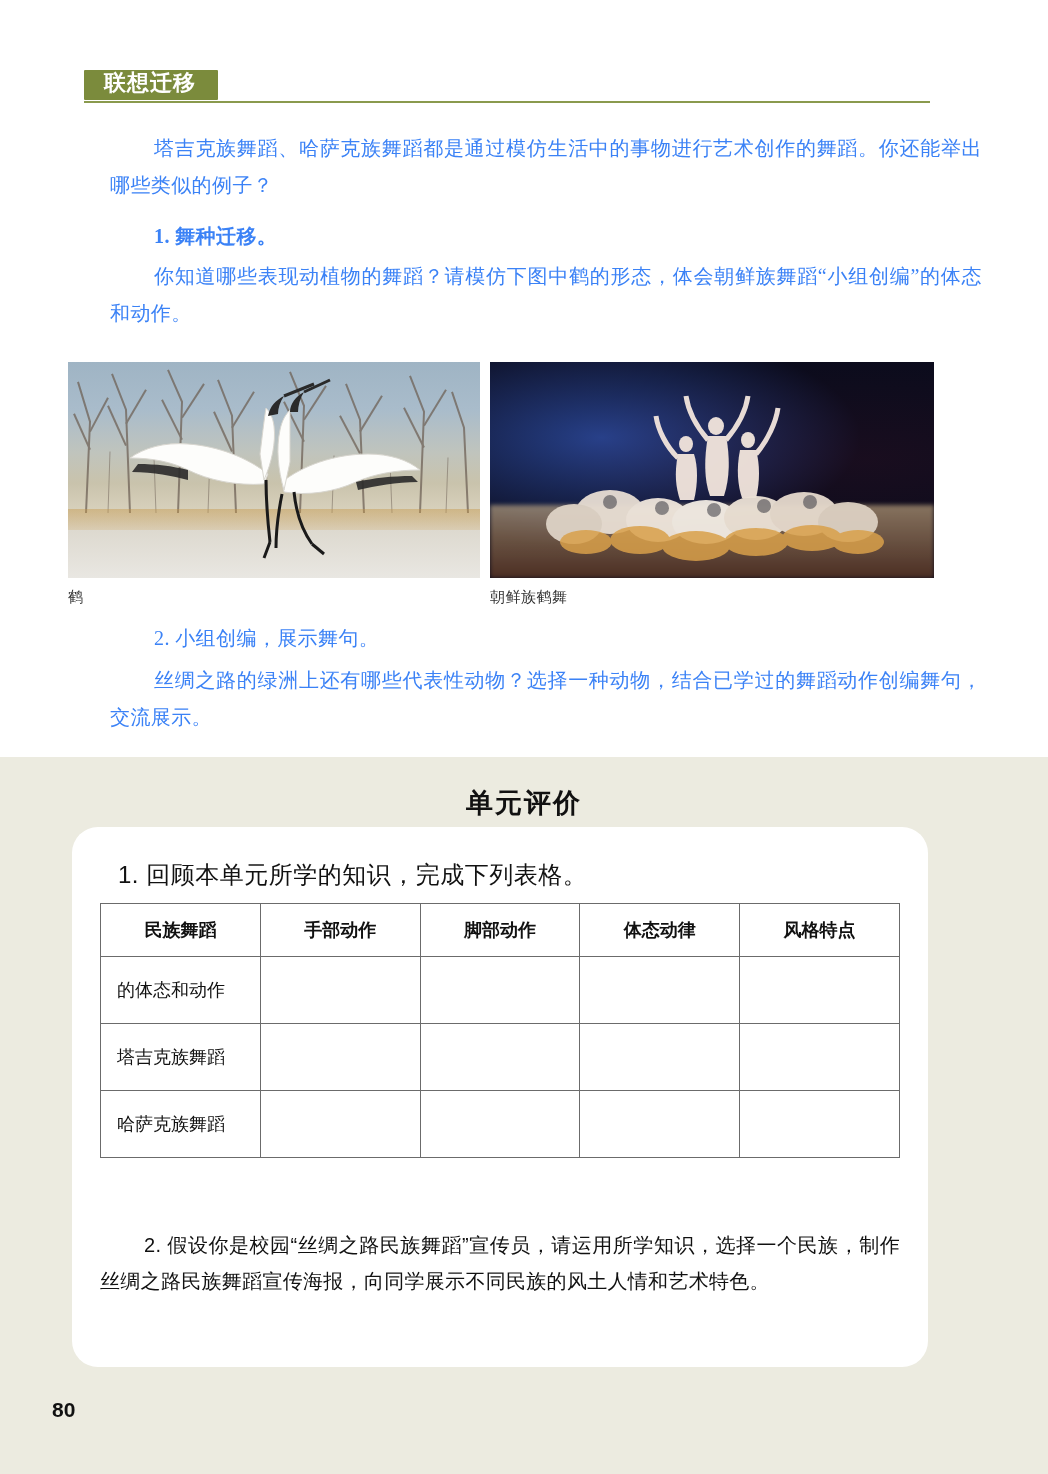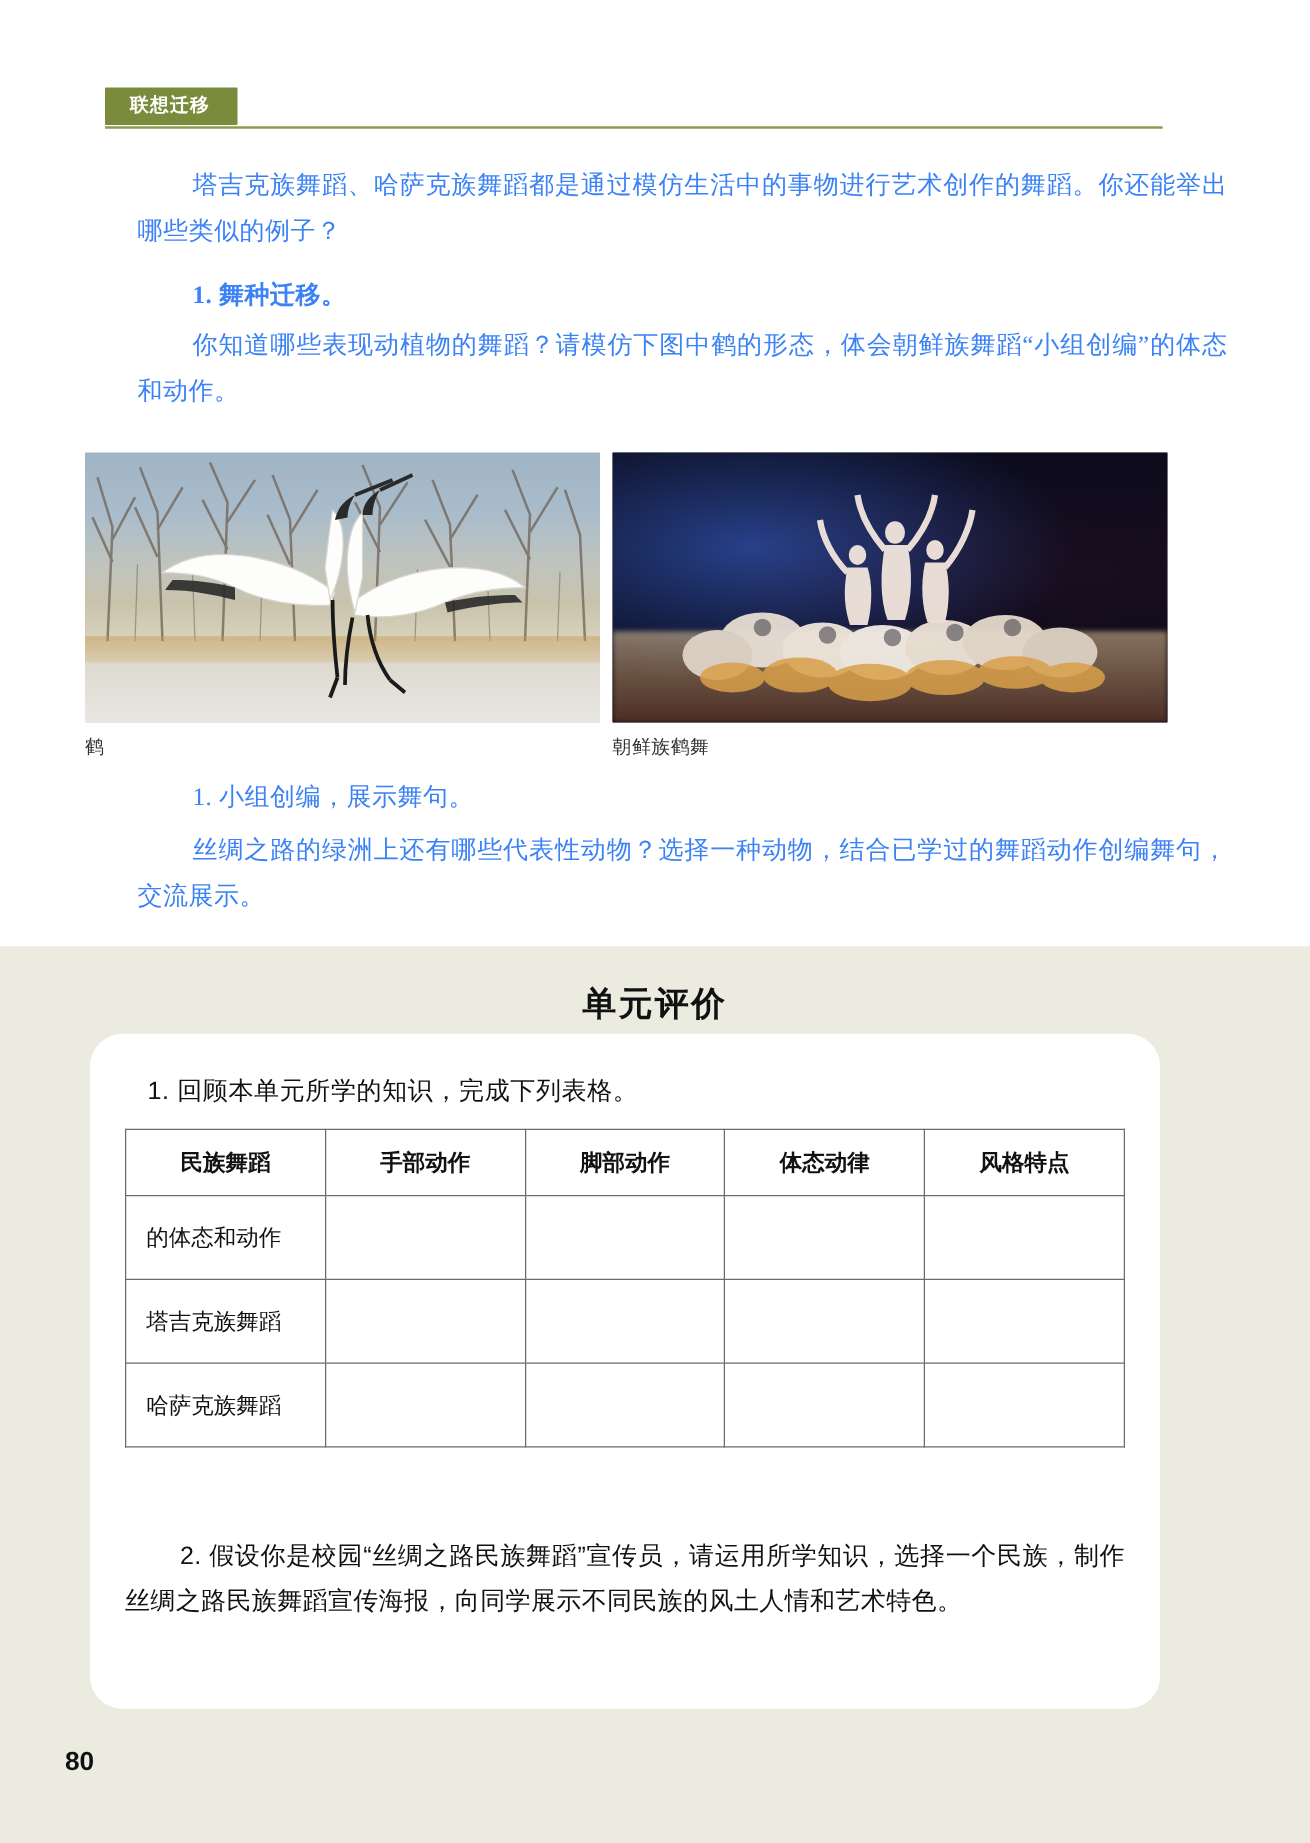--- a/index.html
+++ b/index.html
@@ -38,23 +38,23 @@
     width: 846px;
     height: 34px;
   }
   .section-header-tab {
     position: absolute;
     left: 0; top: 0;
     height: 30px;
     padding: 0 22px 0 20px;
     background: #7b8b3c;
     color: #ffffff;
-    font-family: Liberation Serif, serif;
+    font-family: Liberation Mono, monospace;
     font-weight: bold;
-    font-size: 15px;
+    font-size: 22px;
     letter-spacing: 1px;
     line-height: 30px;
     box-sizing: border-box;
     border-radius: 1px;
   }
   .section-header-rule {
     position: absolute;
     left: 0;
     top: 31px;
     width: 846px;
@@ -177,21 +177,21 @@
     background: #ffffff;
     border-radius: 26px;
   }
 
   .card-q1 {
     position: absolute;
     left: 46px;
     top: 32px;
     width: 780px;
     font-family: "Liberation Sans", sans-serif;
-    font-size: 20px;
+    font-size: 24px;
     color: #111;
     letter-spacing: 0.5px;
   }
 
   table.eval {
     position: absolute;
     left: 28px;
     top: 76px;
     width: 800px;
     border-collapse: collapse;
@@ -354,21 +354,21 @@
           <ellipse cx="120" cy="140" rx="7" ry="7"></ellipse>
           <ellipse cx="172" cy="146" rx="7" ry="7"></ellipse>
           <ellipse cx="224" cy="148" rx="7" ry="7"></ellipse>
           <ellipse cx="274" cy="144" rx="7" ry="7"></ellipse>
           <ellipse cx="320" cy="140" rx="7" ry="7"></ellipse>
         </g>
       </svg>
     </div>
     <div class="caption cap-right">朝鲜族鹤舞</div>
 
-    <div class="para p4">1. 小组创编，展示舞句。</div>
+    <div class="para p4">2. 小组创编，展示舞句。</div>
     <div class="para p5">丝绸之路的绿洲上还有哪些代表性动物？选择一种动物，结合已学过的舞蹈动作创编舞句，交流展示。</div>
   </div>
 
   <div class="bottom-section">
     <div class="unit-title">单元评价</div>
 
     <div class="card">
       <div class="card-q1">1. 回顾本单元所学的知识，完成下列表格。</div>
 
       <table class="eval">

